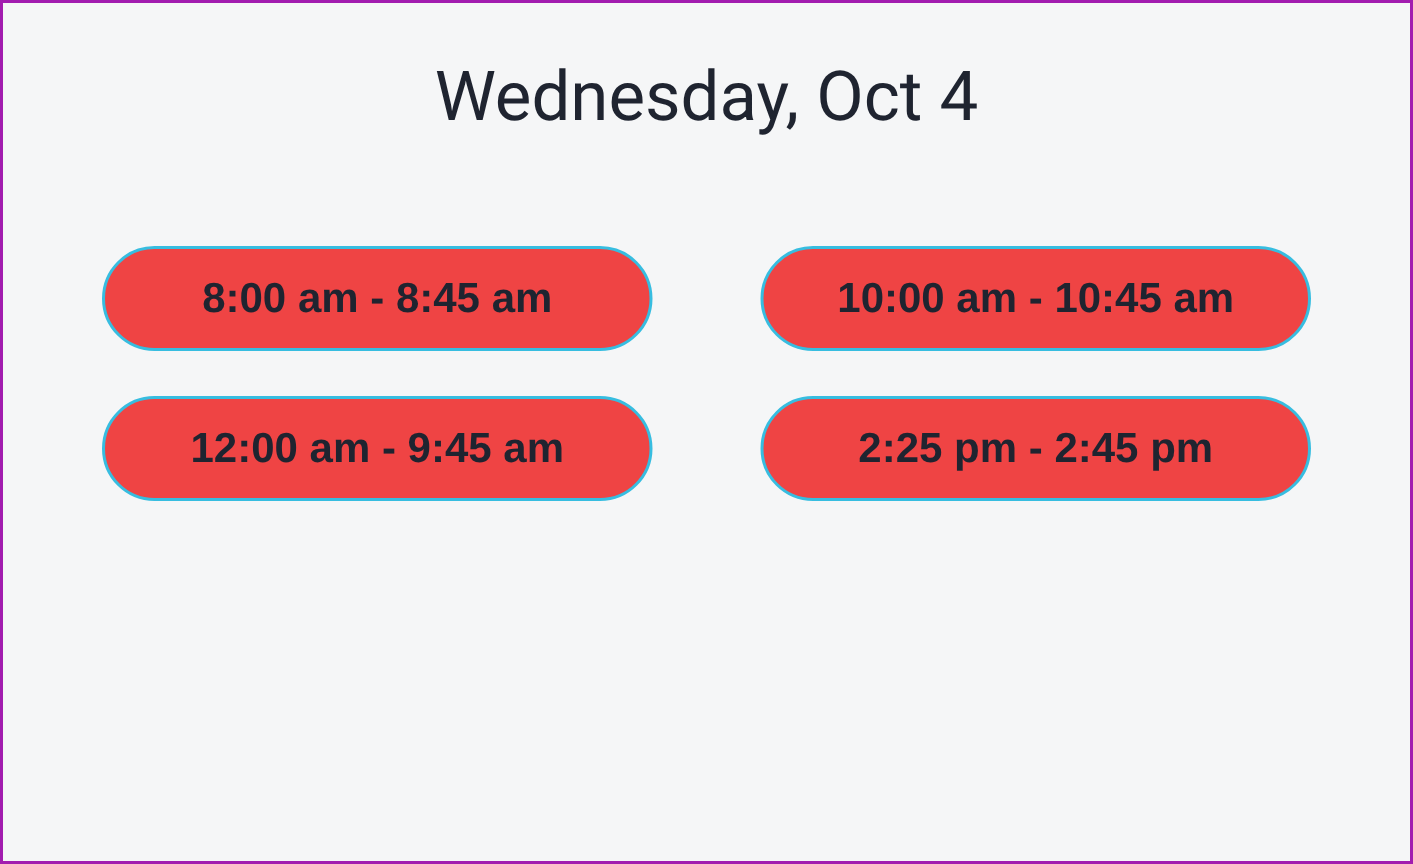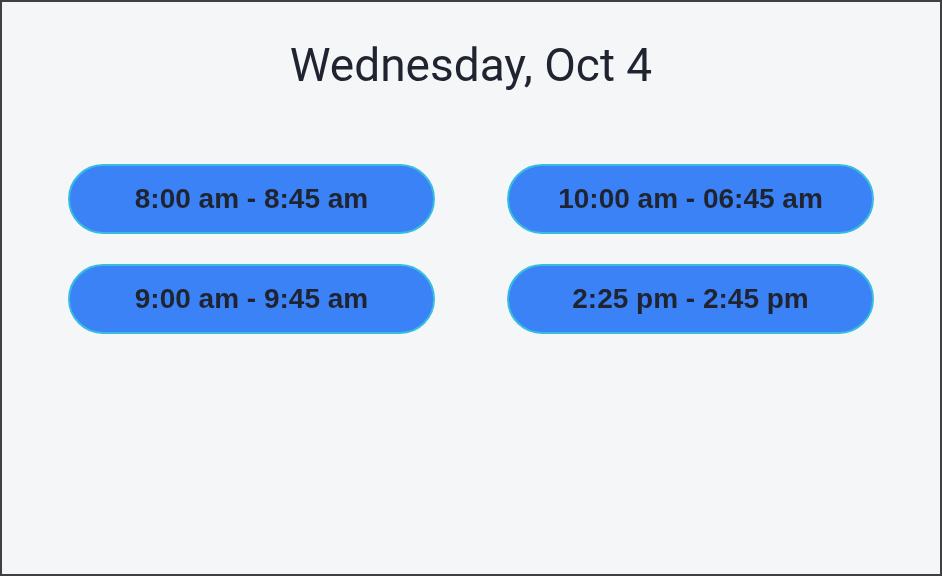--- a/index.html
+++ b/index.html
@@ -10,21 +10,21 @@
     body {
       font-family: -apple-system, BlinkMacSystemFont, "Segoe UI", Roboto, Helvetica, Arial, sans-serif;
       background: #ffffff;
       width: 942px;
       height: 576px;
     }
     .container {
       width: 942px;
       height: 576px;
       background: #f5f6f7;
-      border: 2px solid #404040;
+      border: 2px solid #a21caf;
       padding: 36px 60px 0 60px;
     }
     .title {
       font-size: 46px;
       font-weight: 400;
       color: #1f2430;
       text-align: center;
       margin-bottom: 72px;
     }
     .slots {
@@ -37,36 +37,36 @@
     .slot {
       border: 2px solid #37bde0;
       border-radius: 36px;
       height: 70px;
       display: flex;
       align-items: center;
       justify-content: center;
       font-size: 28px;
       font-weight: 600;
       color: #1f2430;
-      background: #3b82f6;
+      background: #ef4444;
       cursor: pointer;
     }
   </style>
 </head>
 <body>
 
 <div class="container">
   <h1 class="title">Wednesday, Oct 4</h1>
   <div class="slots">
     <button class="slot">
       <span>8:00 am - 8:45 am</span>
     </button>
     <button class="slot">
-      <span>10:00 am - 06:45 am</span>
+      <span>10:00 am - 10:45 am</span>
     </button>
     <button class="slot">
-      <span>9:00 am - 9:45 am</span>
+      <span>12:00 am - 9:45 am</span>
     </button>
     <button class="slot">
       <span>2:25 pm - 2:45 pm</span>
     </button>
   </div>
 </div>
 
 </body></html>

